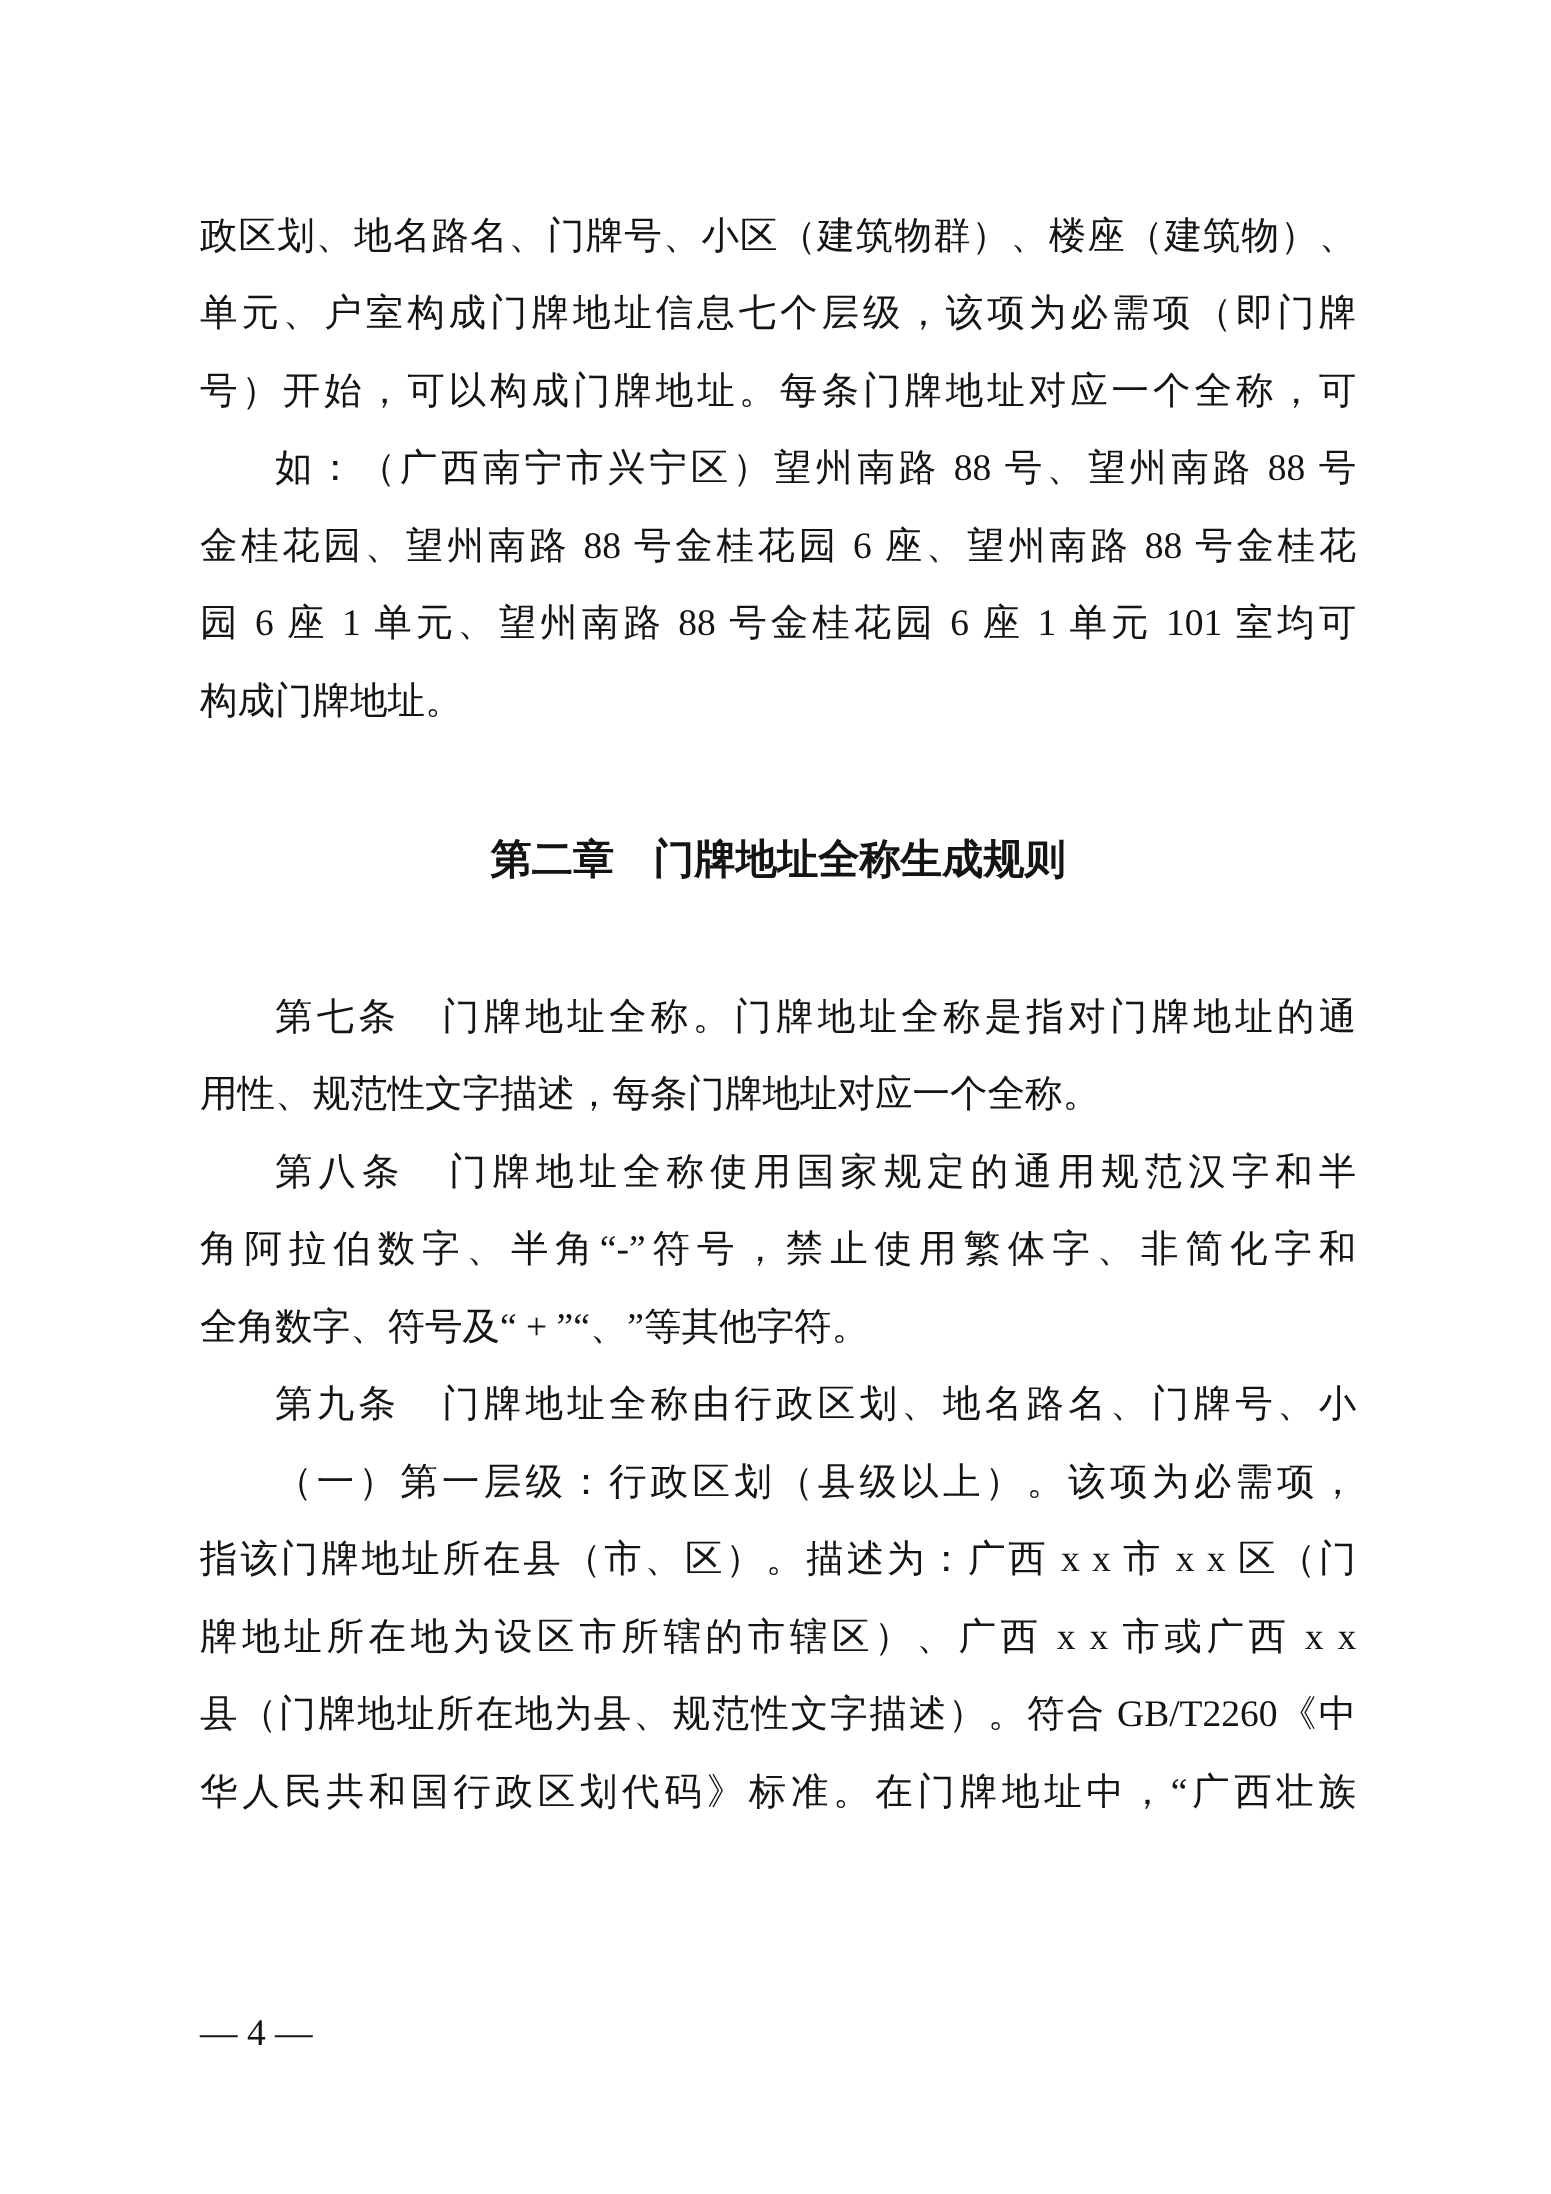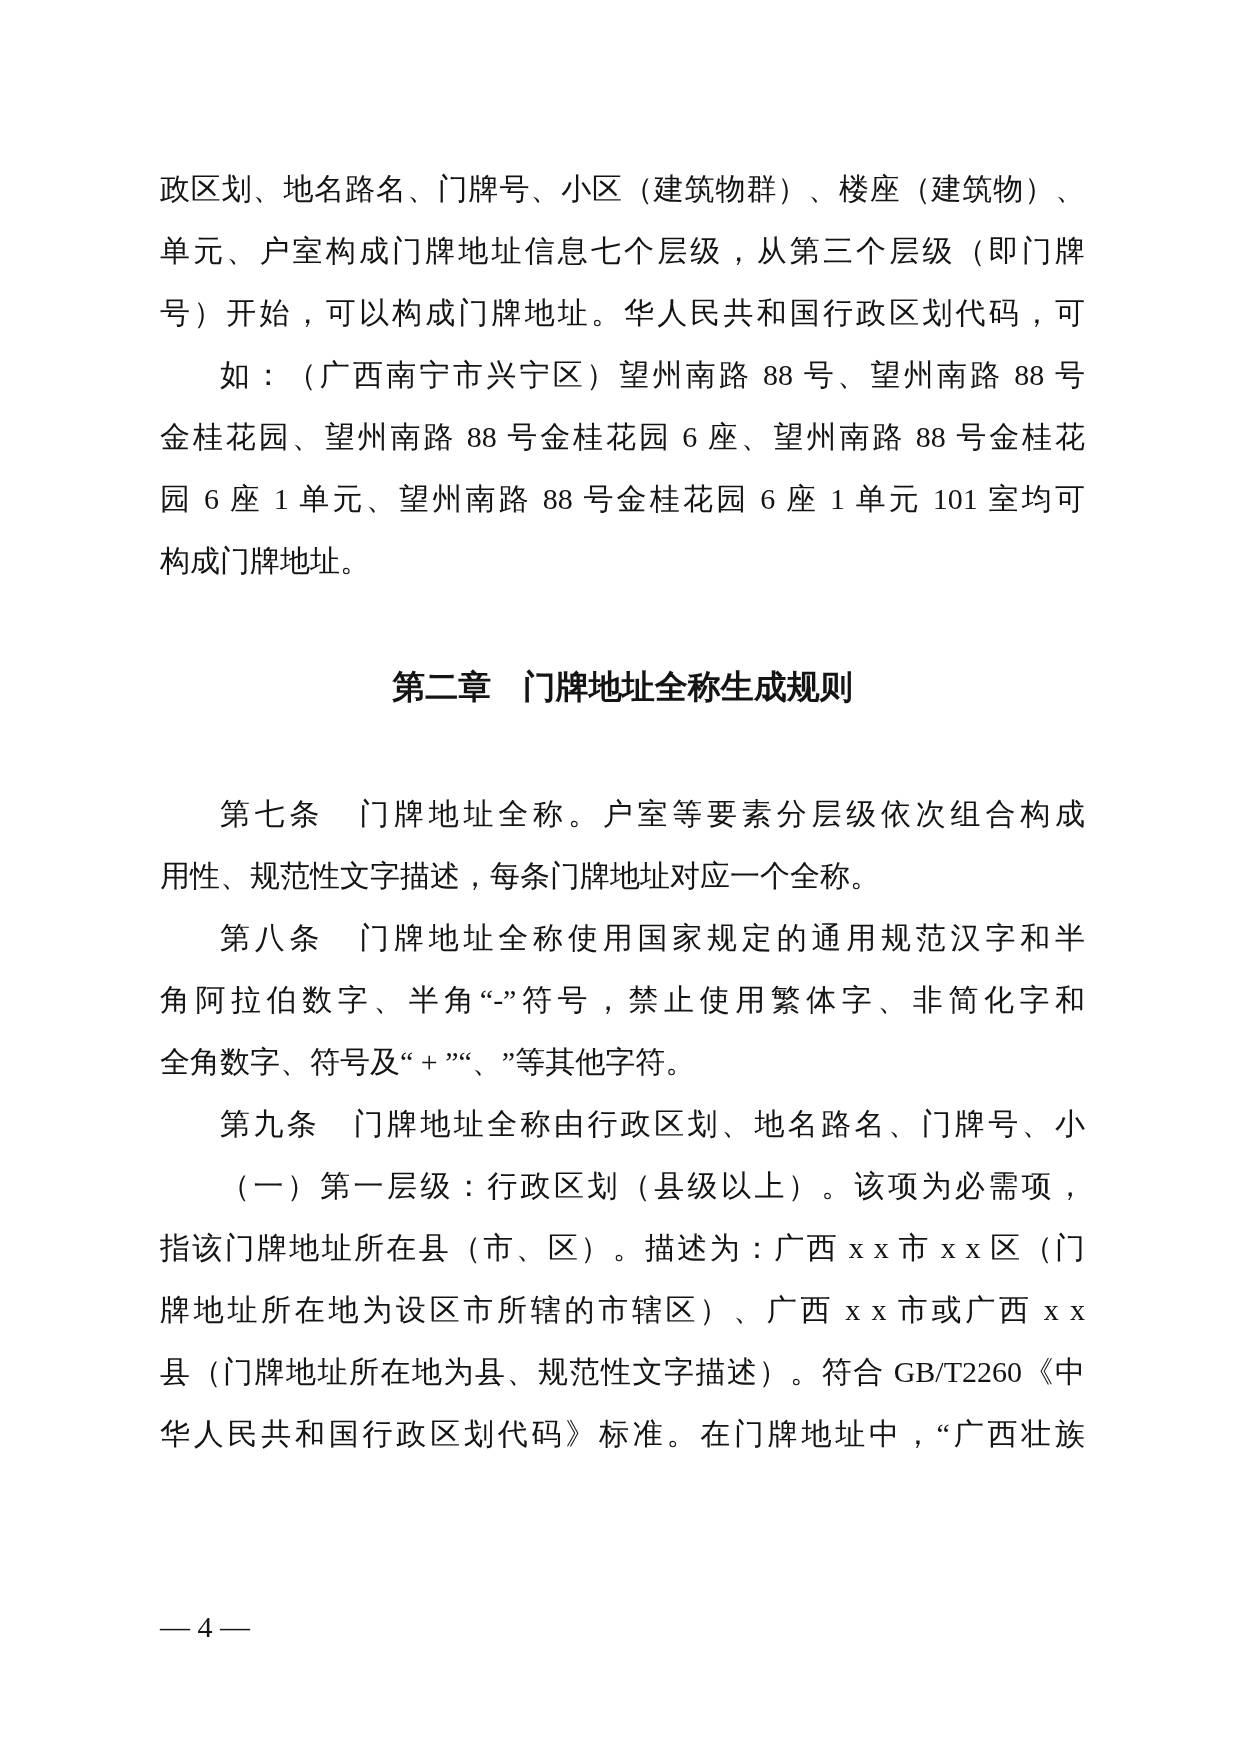--- a/index.html
+++ b/index.html
@@ -58,30 +58,30 @@
     color: #141414;
   }
 </style>
 </head>
 <body>
 
 <div class="page">
   <div class="content">
 
     <div class="line"><span class="lead"></span><span>政区划、地名路名、门牌号、小区（建筑物群）、楼座（建筑物）、</span></div>
-    <div class="line"><span class="lead"></span><span>单元、户室构成门牌地址信息七个层级，从第三个层级（即门牌</span></div>
-    <div class="line"><span class="lead"></span><span>号）开始，可以构成门牌地址。华人民共和国行政区划代码，可</span></div>
+    <div class="line"><span class="lead"></span><span>单元、户室构成门牌地址信息七个层级，该项为必需项（即门牌</span></div>
+    <div class="line"><span class="lead"></span><span>号）开始，可以构成门牌地址。每条门牌地址对应一个全称，可</span></div>
     <div class="line indent"><span class="lead"></span><span>如：（广西南宁市兴宁区）望州南路 88 号、望州南路 88 号</span></div>
     <div class="line"><span class="lead"></span><span>金桂花园、望州南路 88 号金桂花园 6 座、望州南路 88 号金桂花</span></div>
     <div class="line"><span class="lead"></span><span>园 6 座 1 单元、望州南路 88 号金桂花园 6 座 1 单元 101 室均可</span></div>
     <div class="line last"><span class="lead"></span><span>构成门牌地址。</span></div>
 
     <div class="chapter"><span class="chapter-number">第二章</span><span class="chapter-title-text">门牌地址全称生成规则</span></div>
 
-    <div class="line indent"><span class="lead">第七条</span><span>　门牌地址全称。户室等要素分层级依次组合构成</span></div>
+    <div class="line indent"><span class="lead">第七条</span><span>　门牌地址全称。门牌地址全称是指对门牌地址的通</span></div>
     <div class="line last"><span class="lead"></span><span>用性、规范性文字描述，每条门牌地址对应一个全称。</span></div>
     <div class="line indent"><span class="lead">第八条</span><span>　门牌地址全称使用国家规定的通用规范汉字和半</span></div>
     <div class="line"><span class="lead"></span><span>角阿拉伯数字、半角“-”符号，禁止使用繁体字、非简化字和</span></div>
     <div class="line last"><span class="lead"></span><span>全角数字、符号及“ + ”“、”等其他字符。</span></div>
     <div class="line indent"><span class="lead">第九条</span><span>　门牌地址全称由行政区划、地名路名、门牌号、小</span></div>
     <div class="line indent"><span class="lead"></span><span>（一）第一层级：行政区划（县级以上）。该项为必需项，</span></div>
     <div class="line"><span class="lead"></span><span>指该门牌地址所在县（市、区）。描述为：广西 x x 市 x x 区（门</span></div>
     <div class="line"><span class="lead"></span><span>牌地址所在地为设区市所辖的市辖区）、广西 x x 市或广西 x x</span></div>
     <div class="line"><span class="lead"></span><span>县（门牌地址所在地为县、规范性文字描述）。符合 GB/T2260《中</span></div>
     <div class="line"><span class="lead"></span><span>华人民共和国行政区划代码》标准。在门牌地址中，“广西壮族</span></div>

